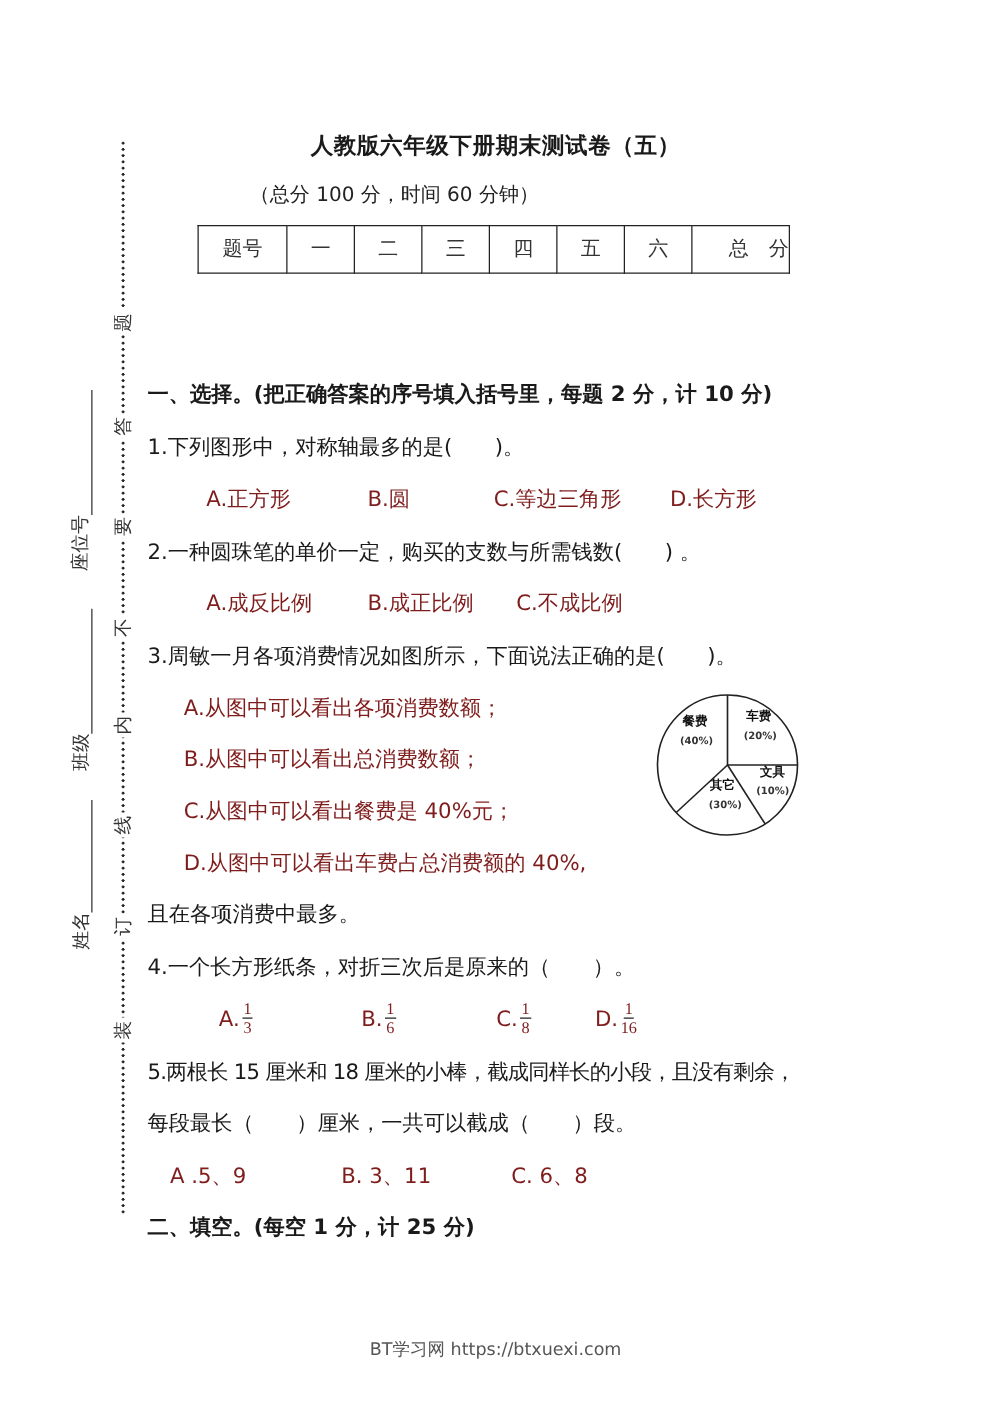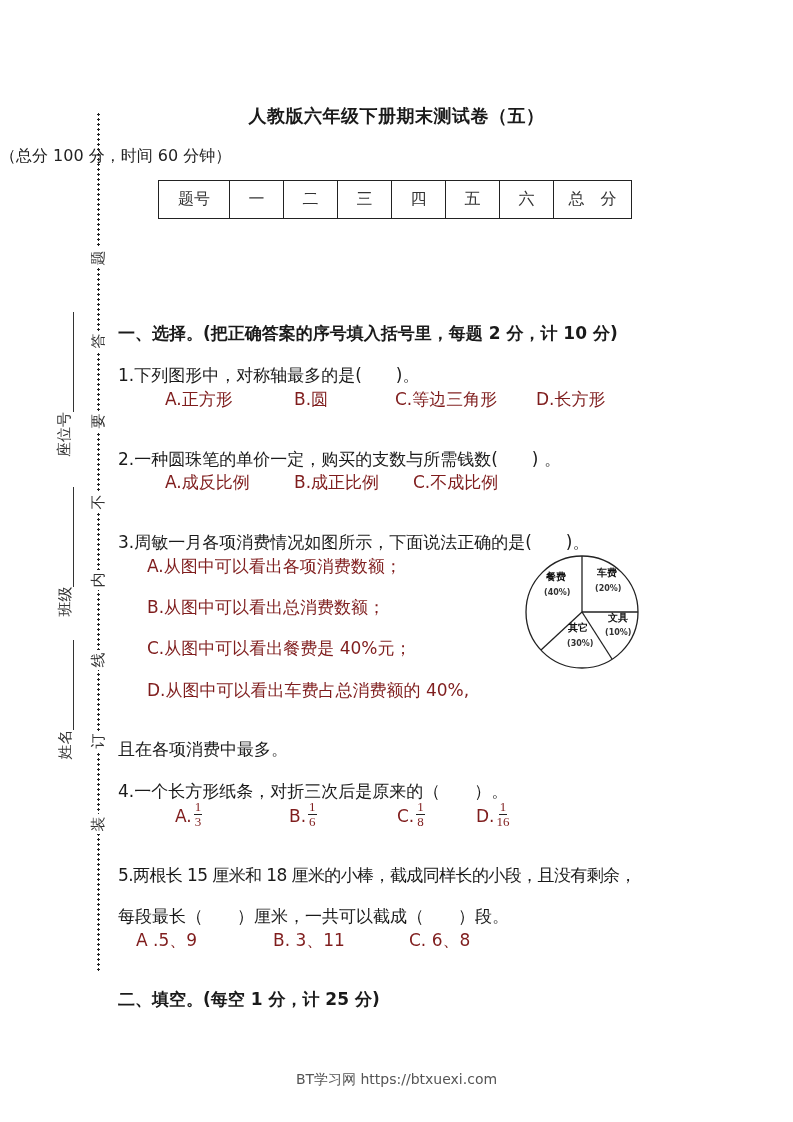--- a/index.html
+++ b/index.html
@@ -12,29 +12,29 @@
     background-size: 3px 5px; background-repeat: repeat-y; }
   .margin-char { position: absolute; left: 88px; width: 20px; height: 22px; background: #fff;
     font-size: 15px; line-height: 22px; text-align: center; color: #333;
     transform: rotate(-90deg); }
   .field-label { position: absolute; left: 52px; font-size: 15px; color: #333; white-space: nowrap;
     transform: rotate(-90deg); transform-origin: center; }
   .field-line { position: absolute; left: 73px; width: 1px; background: #333; }
 
   .title { position: absolute; left: 0; width: 793px; top: 104px; text-align: center;
     font-size: 18px; font-weight: bold; letter-spacing: 0.5px; }
-  .subtitle { position: absolute; left: 0; width: 631px; top: 146px; font-size: 16px; color: #222; }
+  .subtitle { position: absolute; left: 0; width: 631px; top: 146px; text-align: center; font-size: 16px; color: #222; }
 
   table.score { position: absolute; left: 158px; top: 180px; border-collapse: collapse; }
   table.score td { border: 1.3px solid #222; height: 38px; text-align: center; font-size: 16px; color: #333; }
   table.score td.c0 { width: 71px; }
   table.score td.cn { width: 54px; }
-  table.score td.clast { width: 78px; }
+  table.score td.clast { width: 78px; text-align: right; }
 
-  .line { position: absolute; left: 118px; font-size: 17px; white-space: nowrap; color: #1a1a1a; margin-top: 18px; }
+  .line { position: absolute; left: 118px; font-size: 17px; white-space: nowrap; color: #1a1a1a; }
   .section { font-weight: bold; }
   .opt { position: absolute; font-size: 17px; white-space: nowrap; color: #7f1d1d; }
 
   .frac { display: inline-flex; flex-direction: column; align-items: center; vertical-align: middle;
     font-family: "Liberation Serif", serif; font-size: 13px; line-height: 14px; margin-left: 2px; position: relative; top: -2px; }
   .frac .num { padding: 0 1px; border-bottom: 1px solid #222; }
 
   .pie { position: absolute; left: 524px; top: 554px; }
 
   .footer { position: absolute; left: 0; width: 793px; top: 1071px; text-align: center; font-size: 14px; color: #555; }

